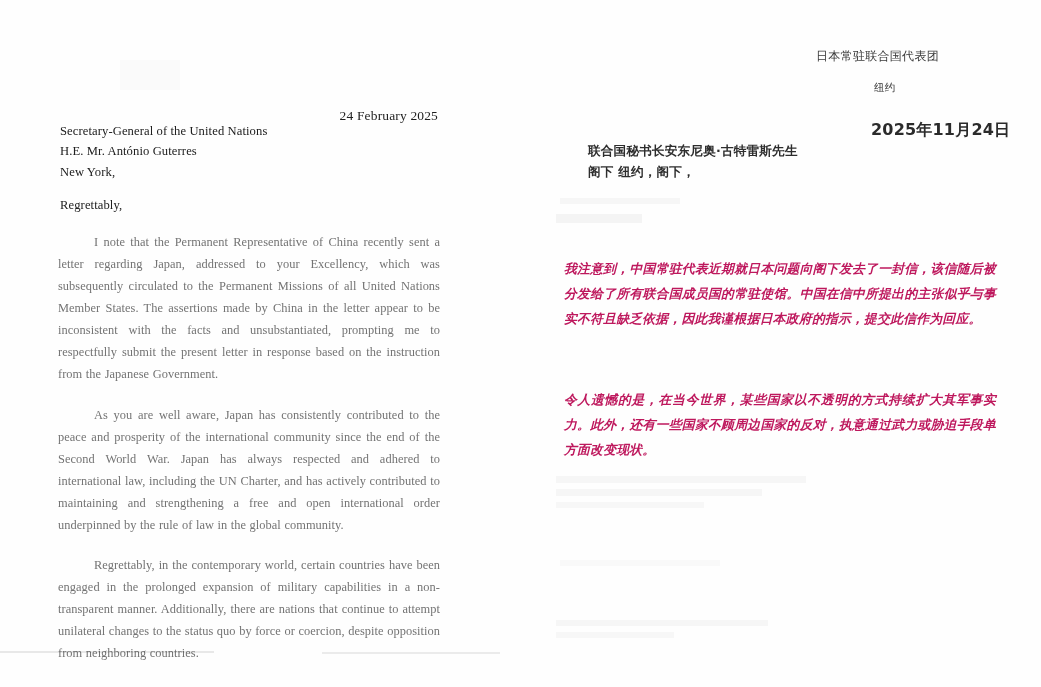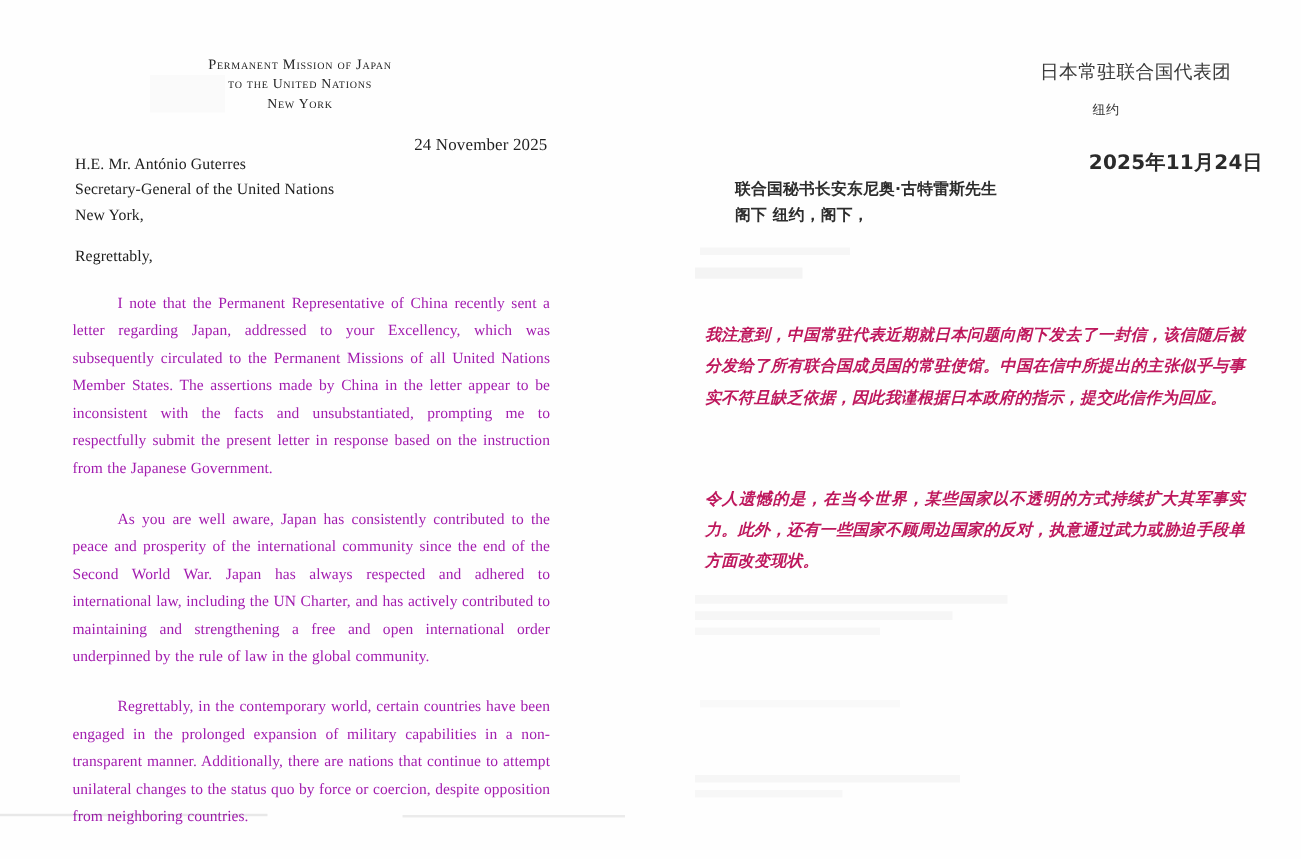--- a/index.html
+++ b/index.html
@@ -83,45 +83,44 @@
     left: 58px;
     top: 231px;
     width: 382px;
   }
   .en-para {
     font-size: 12.4px;
     line-height: 1.78;
     text-align: justify;
     text-indent: 36px;
     margin: 0 0 18px 0;
-    color: #a21caf;
+    color: #737373;
     letter-spacing: 0.05px;
     word-spacing: 0.4px;
   }
 
   
   .doc-right {
     position: absolute;
     left: 520px;
     top: 0;
     width: 521px;
     height: 687px;
     background: #fefefe;
   }
 
   .zh-org {
     position: absolute;
     left: 296px;
     top: 48px;
     font-family: "DejaVu Sans", "Liberation Sans", sans-serif;
-    font-size: 15px;
+    font-size: 12px;
     color: #3a3a3a;
     letter-spacing: 0.3px;
     white-space: nowrap;
-    margin-left: 16px;
   }
   .zh-city {
     position: absolute;
     left: 354px;
     top: 81px;
     font-family: "DejaVu Sans", "Liberation Sans", sans-serif;
     font-size: 10.5px;
     color: #333333;
     letter-spacing: 0.3px;
     white-space: nowrap;
@@ -187,31 +186,26 @@
   .ghost-j { left: 322px; top: 652px;  width: 178px; height: 2px;  opacity: 0.075; }
   .ghost-k { left: 560px; top: 560px;  width: 160px; height: 6px;  opacity: 0.020; }
 </style>
 </head>
 <body>
 
 <div class="page">
 
   <div class="doc-left">
 
-    <div class="letterhead">
-      <span class="lh-line lh-1">Permanent Mission of Japan</span>
-      <span class="lh-line lh-2">to the United Nations</span>
-      <span class="lh-line lh-3">New York</span>
-    </div>
-
-    <div class="en-date">24 November 2025</div>
+
+    <div class="en-date">24 February 2025</div>
 
     <div class="en-address">
+      <span class="adr-line">Secretary-General of the United Nations</span>
       <span class="adr-line">H.E. Mr. António Guterres</span>
-      <span class="adr-line">Secretary-General of the United Nations</span>
       <span class="adr-line">New York,</span>
     </div>
 
     <div class="en-salutation">Regrettably,</div>
 
     <div class="en-body">
       <p class="en-para">I note that the Permanent Representative of China recently sent a letter regarding Japan, addressed to your Excellency, which was subsequently circulated to the Permanent Missions of all United Nations Member States. The assertions made by China in the letter appear to be inconsistent with the facts and unsubstantiated, prompting me to respectfully submit the present letter in response based on the instruction from the Japanese Government.</p>
       <p class="en-para">As you are well aware, Japan has consistently contributed to the peace and prosperity of the international community since the end of the Second World War. Japan has always respected and adhered to international law, including the UN Charter, and has actively contributed to maintaining and strengthening a free and open international order underpinned by the rule of law in the global community.</p>
       <p class="en-para">Regrettably, in the contemporary world, certain countries have been engaged in the prolonged expansion of military capabilities in a non-transparent manner. Additionally, there are nations that continue to attempt unilateral changes to the status quo by force or coercion, despite opposition from neighboring countries.</p>
     </div>

